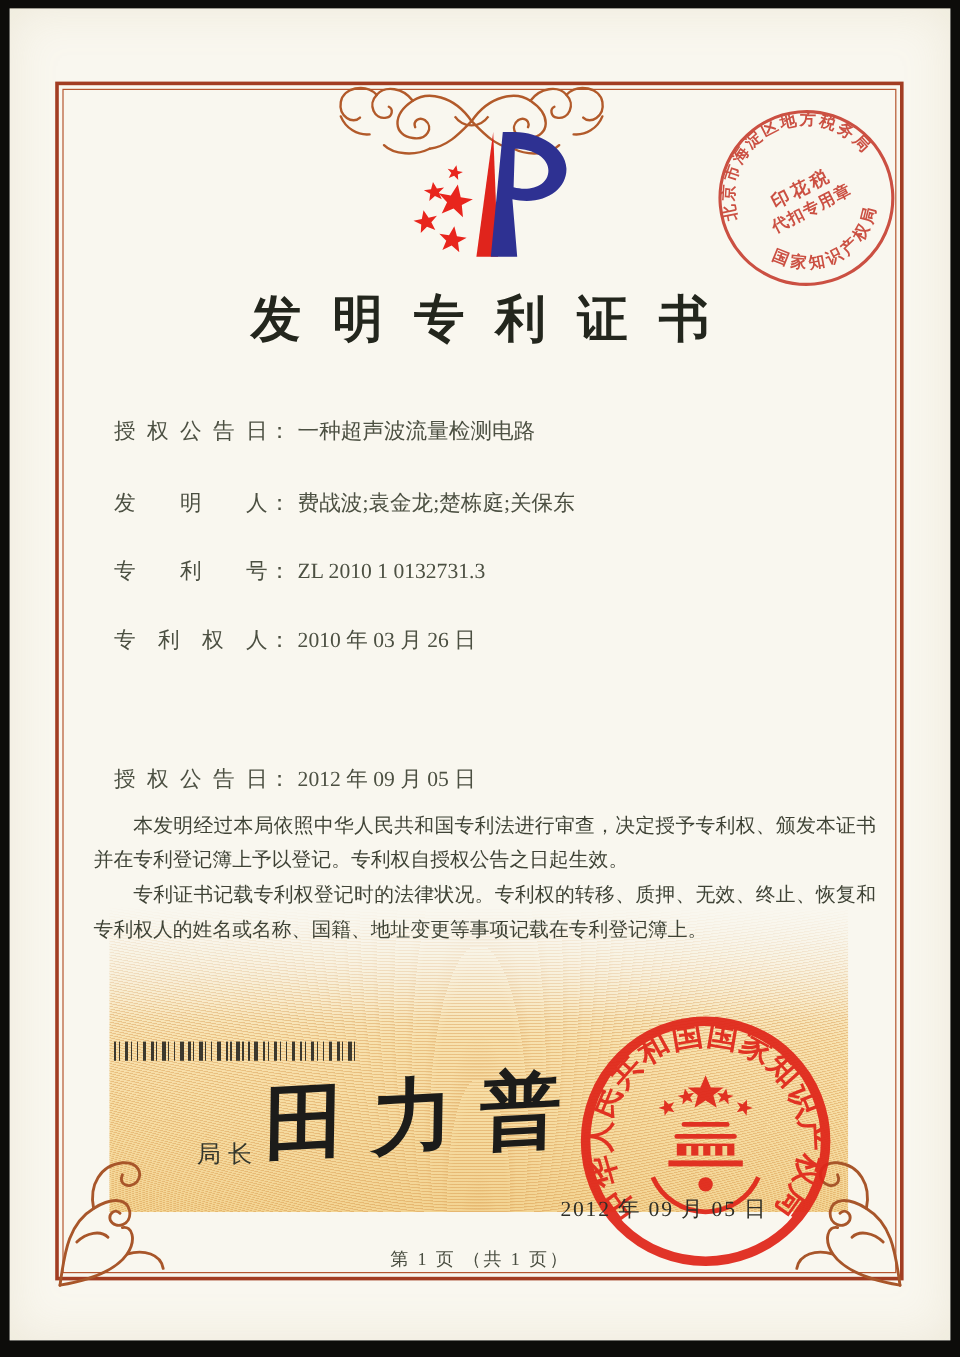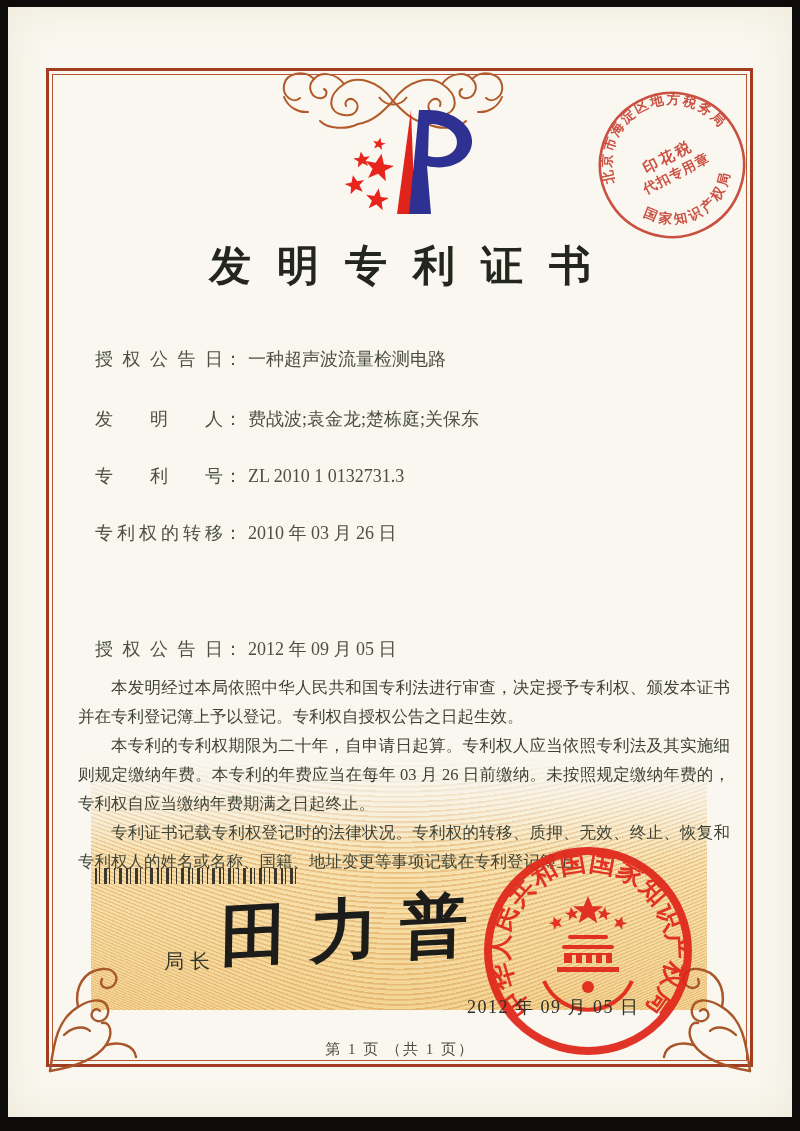--- a/index.html
+++ b/index.html
@@ -125,29 +125,28 @@
     <div class="field f1">
       <span class="flabel">授权公告日</span><span class="fcolon">：</span><span class="fvalue">一种超声波流量检测电路</span>
     </div>
     <div class="field f2">
       <span class="flabel">发明人</span><span class="fcolon">：</span><span class="fvalue">费战波;袁金龙;楚栋庭;关保东</span>
     </div>
     <div class="field f3">
       <span class="flabel">专利号</span><span class="fcolon">：</span><span class="fvalue">ZL 2010 1 0132731.3</span>
     </div>
     <div class="field f4">
-      <span class="flabel">专利权的转移</span><span class="fcolon">：</span><span class="fvalue">2010 年 03 月 26 日</span>
+      <span class="flabel">专利权人</span><span class="fcolon">：</span><span class="fvalue">2010 年 03 月 26 日</span>
     </div>
     <div class="field f6">
       <span class="flabel">授权公告日</span><span class="fcolon">：</span><span class="fvalue">2012 年 09 月 05 日</span>
     </div>
 
     <div class="body-text">
       <p>本发明经过本局依照中华人民共和国专利法进行审查，决定授予专利权、颁发本证书并在专利登记簿上予以登记。专利权自授权公告之日起生效。</p>
-      <p>本专利的专利权期限为二十年，自申请日起算。专利权人应当依照专利法及其实施细则规定缴纳年费。本专利的年费应当在每年 03 月 26 日前缴纳。未按照规定缴纳年费的，专利权自应当缴纳年费期满之日起终止。</p>
       <p>专利证书记载专利权登记时的法律状况。专利权的转移、质押、无效、终止、恢复和专利权人的姓名或名称、国籍、地址变更等事项记载在专利登记簿上。</p>
     </div>
 
     <div class="barcode"></div>
 
     <div class="sig-label">局长</div>
     <div class="sig-name">田力普</div>
 
     <svg class="seal" viewBox="-118 -118 236 236">
       <g fill="#e0261a" opacity="0.93">

